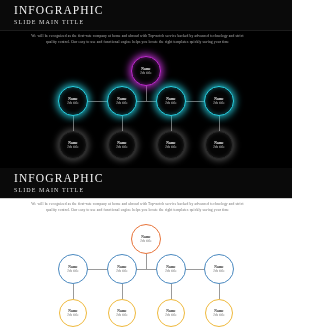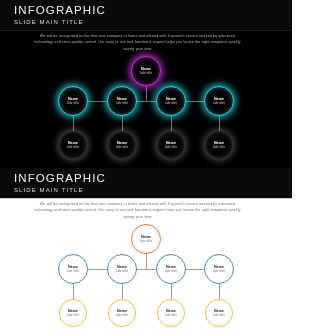--- a/index.html
+++ b/index.html
@@ -1,20 +1,20 @@
 <!DOCTYPE html>
 <html><head>
 <meta charset="utf-8">
 <style>
   html,body{margin:0;padding:0;background:#ffffff;}
   body{width:300px;height:336px;overflow:hidden;font-family:"Liberation Sans",sans-serif;}
 
   .slide{position:relative;width:300px;height:168px;background:#ffffff;overflow:hidden;}
 
-  .slide-canvas{position:absolute;left:0;top:0;width:292px;height:168px;}
+  .slide-canvas{position:absolute;left:0;top:0;width:292px;height:168px;font-family:Liberation Serif, serif;}
   .slide-dark .slide-canvas{background:#000000;}
   .slide-light .slide-canvas{background:#ffffff;}
 
   .header{position:absolute;left:0;top:0;width:292px;height:30px;background:#0a0a0a;}
   .slide-light .header{background:#0a0a0a;}
   .header-title{position:absolute;left:14px;top:4px;color:#f2f2f2;font-size:11.5px;letter-spacing:1.1px;font-weight:400;}
   .header-sub{position:absolute;left:14px;top:19px;color:#dddddd;font-size:6px;letter-spacing:1.1px;font-weight:400;}
 
   .hr-line{position:absolute;left:0;top:30px;width:292px;height:1px;background:#cfcfcf;}
   .slide-dark .hr-line{background:#1c1c1c;}

